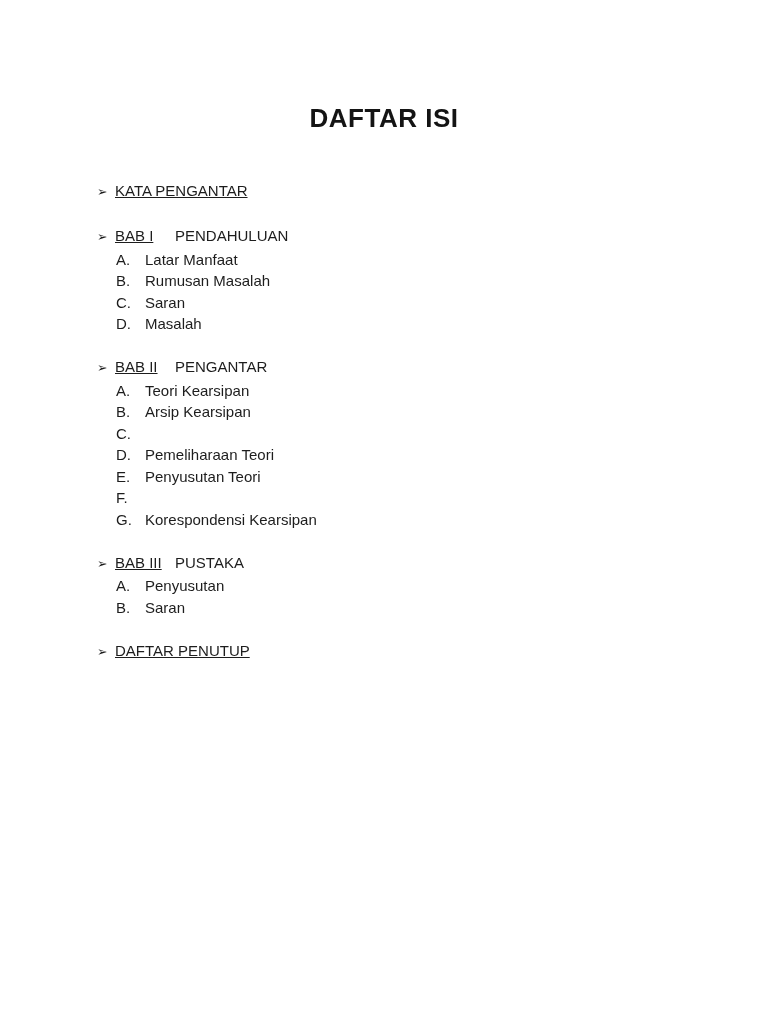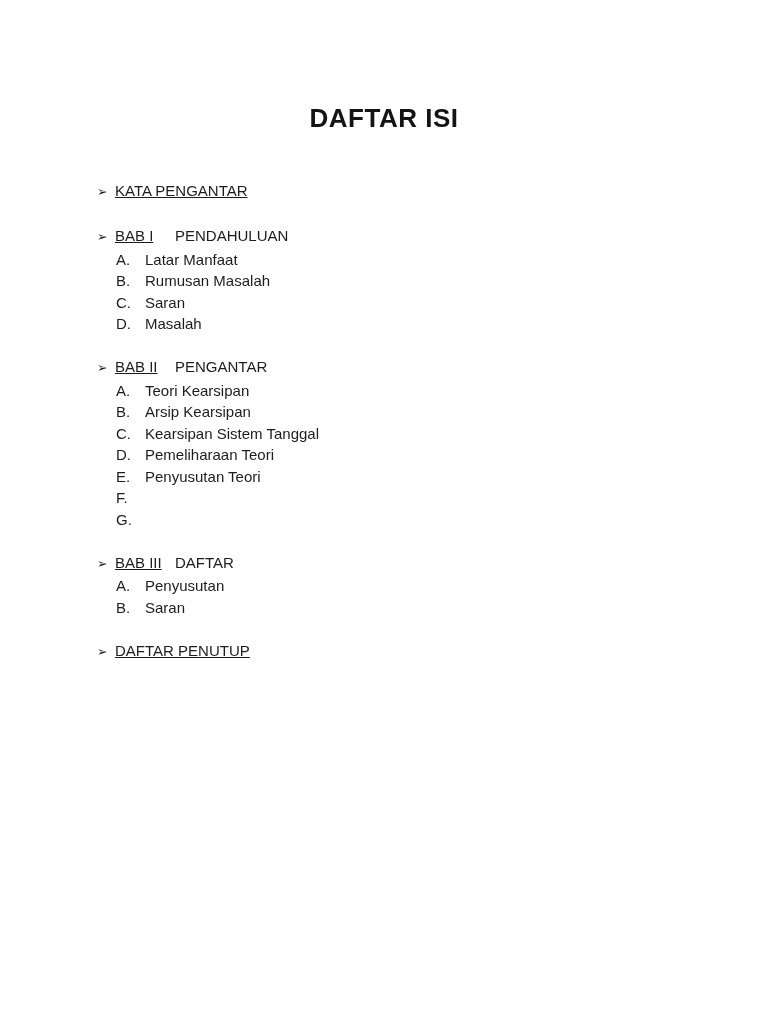--- a/index.html
+++ b/index.html
@@ -97,44 +97,44 @@
         <div class="item">
           <span class="letter">A.</span>
           <span class="text">Teori Kearsipan</span>
         </div>
         <div class="item">
           <span class="letter">B.</span>
           <span class="text">Arsip Kearsipan</span>
         </div>
         <div class="item">
           <span class="letter">C.</span>
-          <span class="text">Kearsipan Sistem Tanggal</span>
         </div>
         <div class="item">
           <span class="letter">D.</span>
           <span class="text">Pemeliharaan Teori</span>
         </div>
         <div class="item">
           <span class="letter">E.</span>
           <span class="text">Penyusutan Teori</span>
         </div>
         <div class="item">
           <span class="letter">F.</span>
         </div>
         <div class="item">
           <span class="letter">G.</span>
+          <span class="text">Korespondensi Kearsipan</span>
         </div>
       </div>
     </div>
 
     <div class="toc-section">
       <div class="heading">
         <span class="bullet">➢</span>
         <span class="h-label">BAB III</span>
-        <span class="h-title">DAFTAR</span>
+        <span class="h-title">PUSTAKA</span>
       </div>
       <div class="items">
         <div class="item">
           <span class="letter">A.</span>
           <span class="text">Penyusutan</span>
         </div>
         <div class="item">
           <span class="letter">B.</span>
           <span class="text">Saran</span>
         </div>

